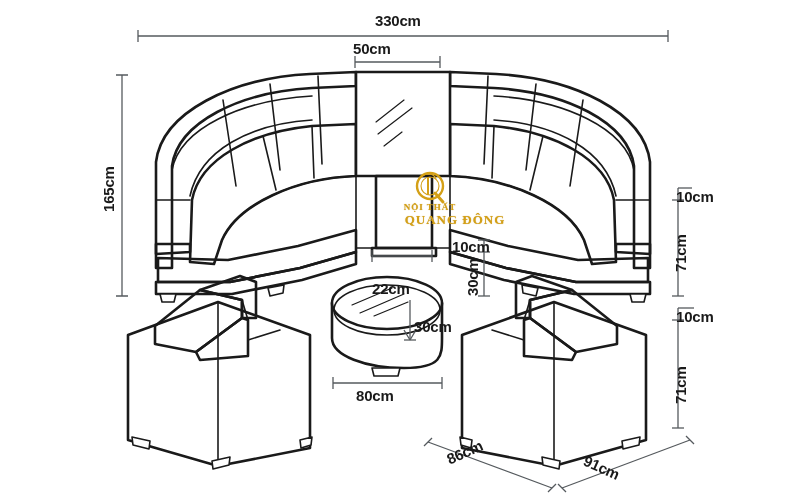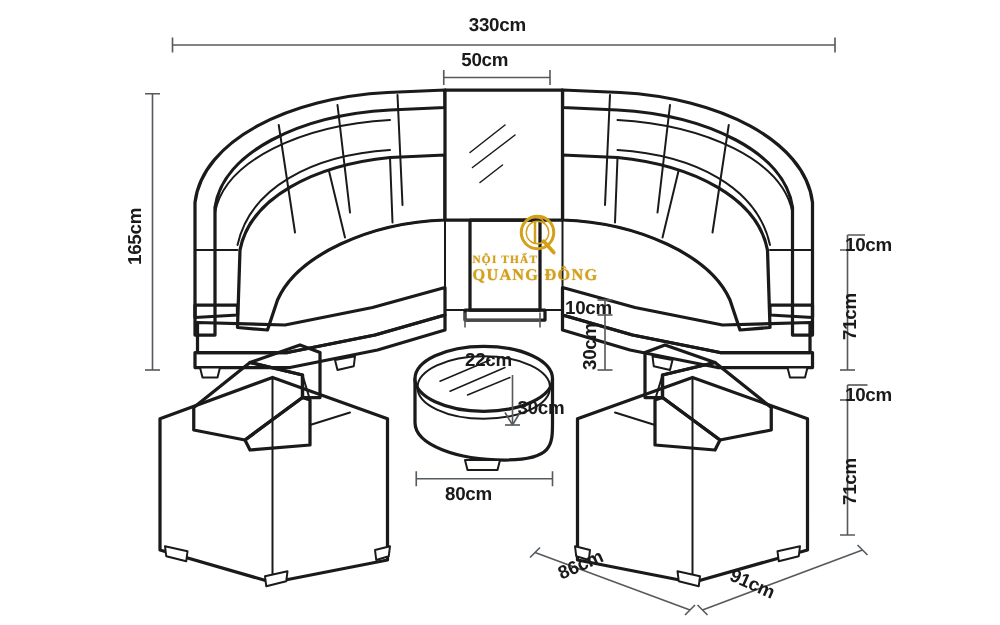--- a/index.html
+++ b/index.html
@@ -42,29 +42,29 @@
     position: absolute;
     left: 378px;
     top: 168px;
     width: 104px;
     height: 64px;
     pointer-events: none;
   }
   .wm-text {
     position: absolute;
     width: 100%;
-    text-align: left;
+    text-align: center;
     color: #d4a017;
     font-family: "Liberation Serif", serif;
     font-weight: 700;
     letter-spacing: 1px;
     text-shadow: 0 0 1px rgba(180,130,10,.6);
   }
   #wm-line1 { top: 34px; font-size: 9px; }
-  #wm-line2 { top: 44px; font-size: 13px; }
+  #wm-line2 { top: 44px; font-size: 13px; padding-left: 25px; }
 </style>
 </head>
 <body>
 
 <div id="stage">
 
   <svg id="drawing" viewBox="0 0 800 500">
     <defs>
       <style>
         .ln  { fill:none; stroke:#1a1a1a; stroke-width:1.6; stroke-linejoin:round; stroke-linecap:round; }
@@ -267,21 +267,21 @@
     <g>
       <line class="dim" x1="562" y1="488" x2="690" y2="440"></line>
       <line class="dim" x1="558" y1="484" x2="566" y2="492"></line>
       <line class="dim" x1="686" y1="436" x2="694" y2="444"></line>
     </g>
 
   </svg>
 
   <div class="dim-label" style="left:375px; top:12px;">330cm</div>
 
-  <div class="dim-label" style="left:369px; top:40px;">50cm</div>
+  <div class="dim-label" style="left:353px; top:40px;">50cm</div>
 
   <div class="dim-label rot90" style="left:100px; top:212px;">165cm</div>
 
   <div class="dim-label" style="left:372px; top:238px;margin-top:42px;">22cm</div>
 
   <div class="dim-label" style="left:452px; top:238px;">10cm</div>
 
   <div class="dim-label rot90" style="left:464px; top:296px;">30cm</div>
 
   <div class="dim-label" style="left:414px; top:318px;">30cm</div>

